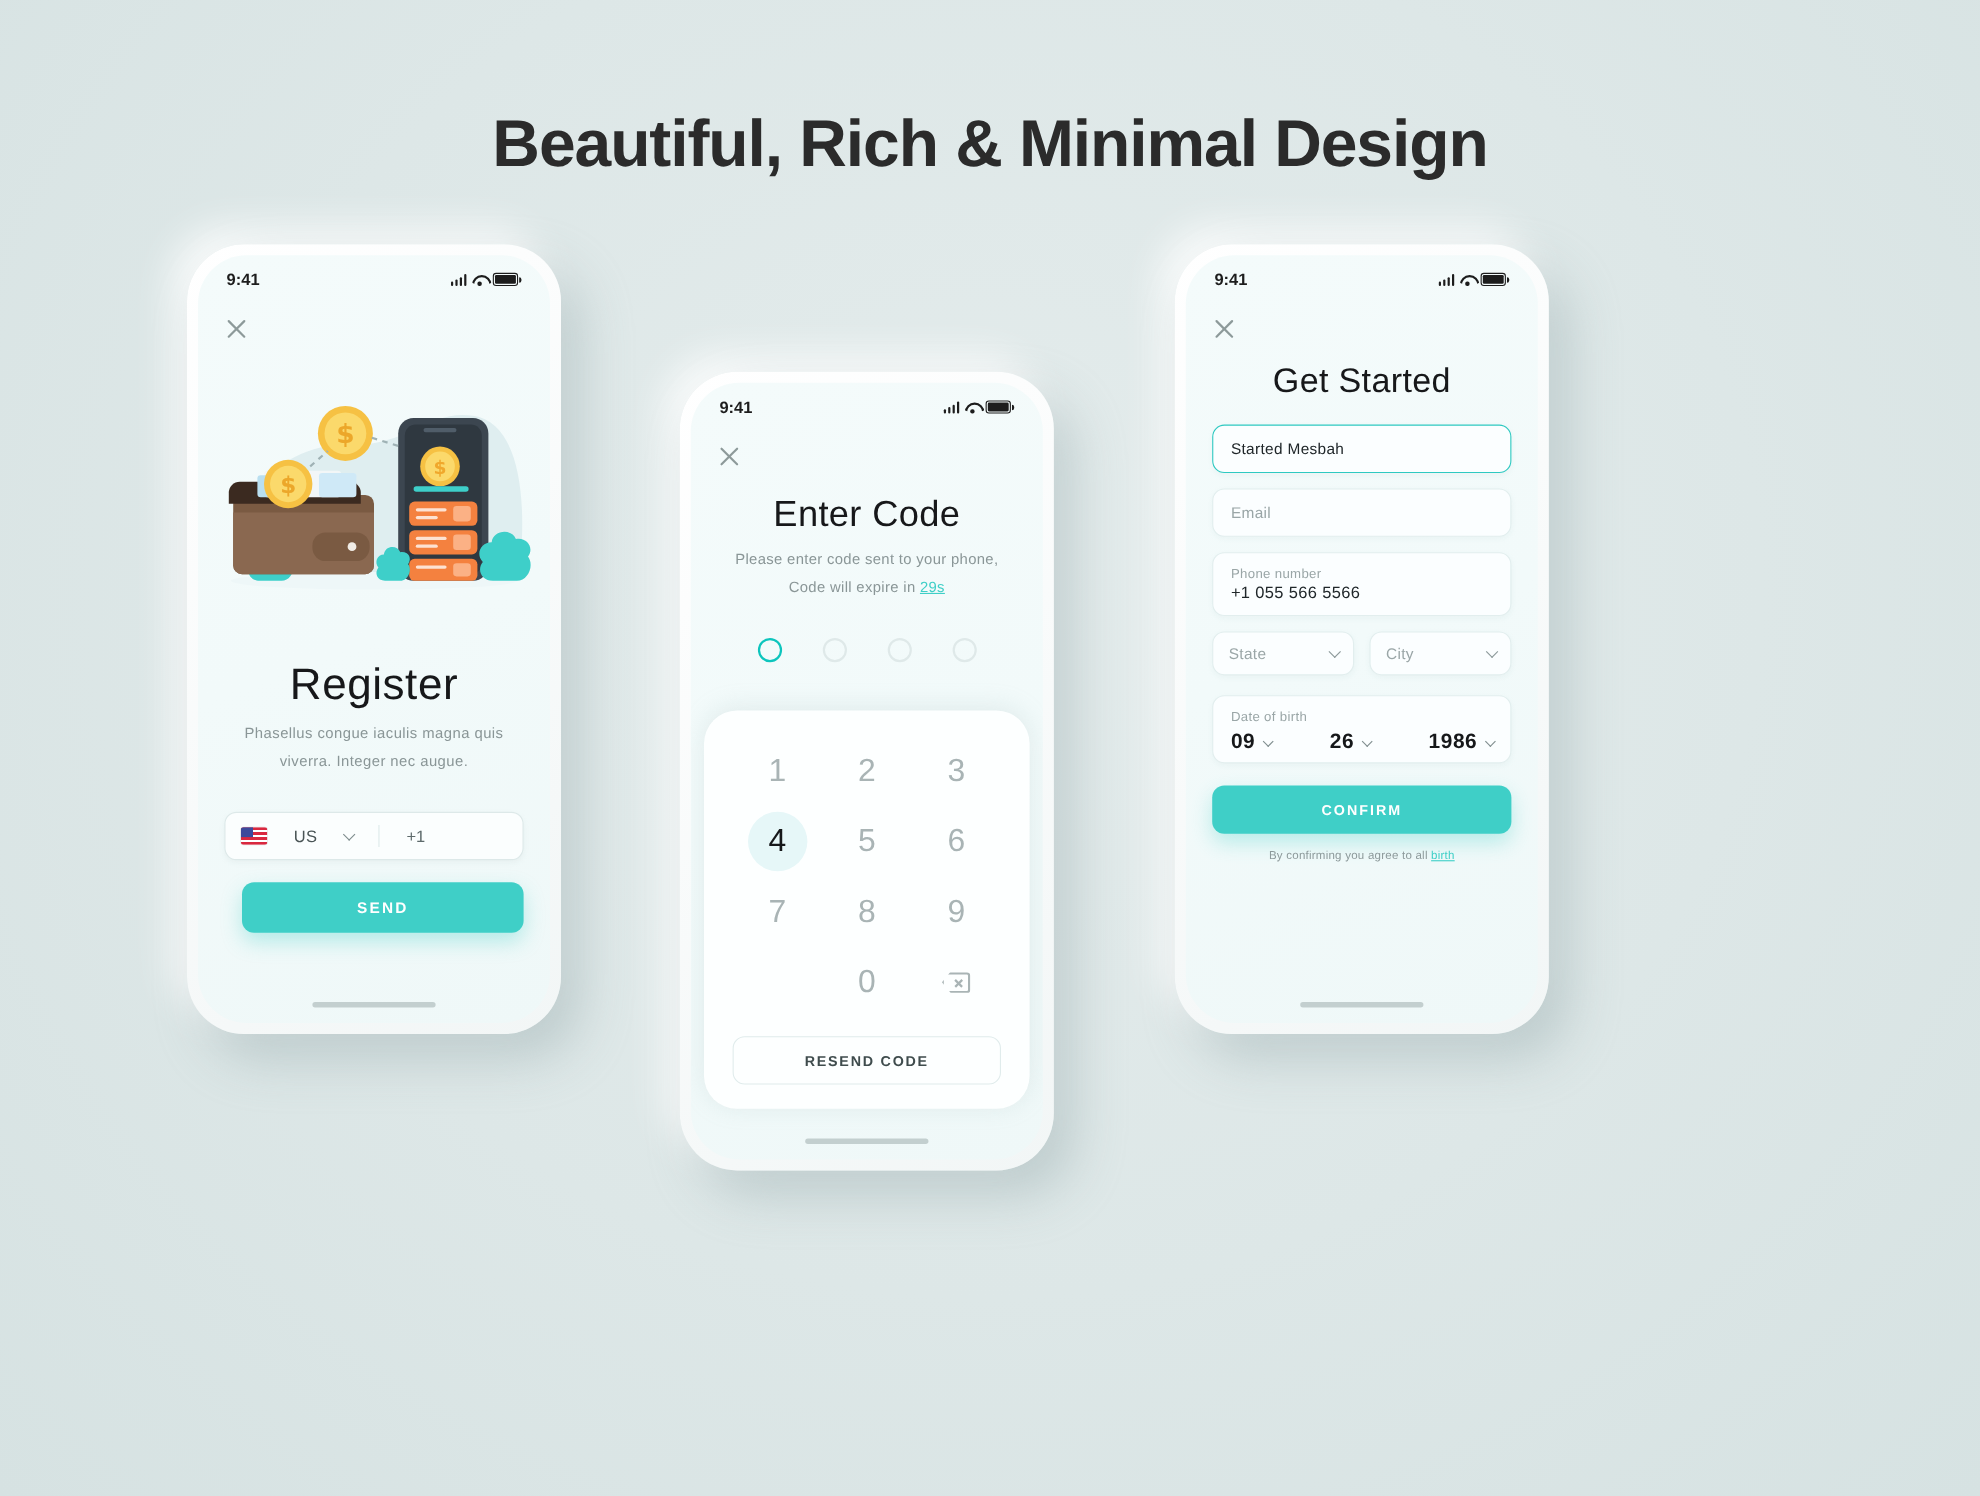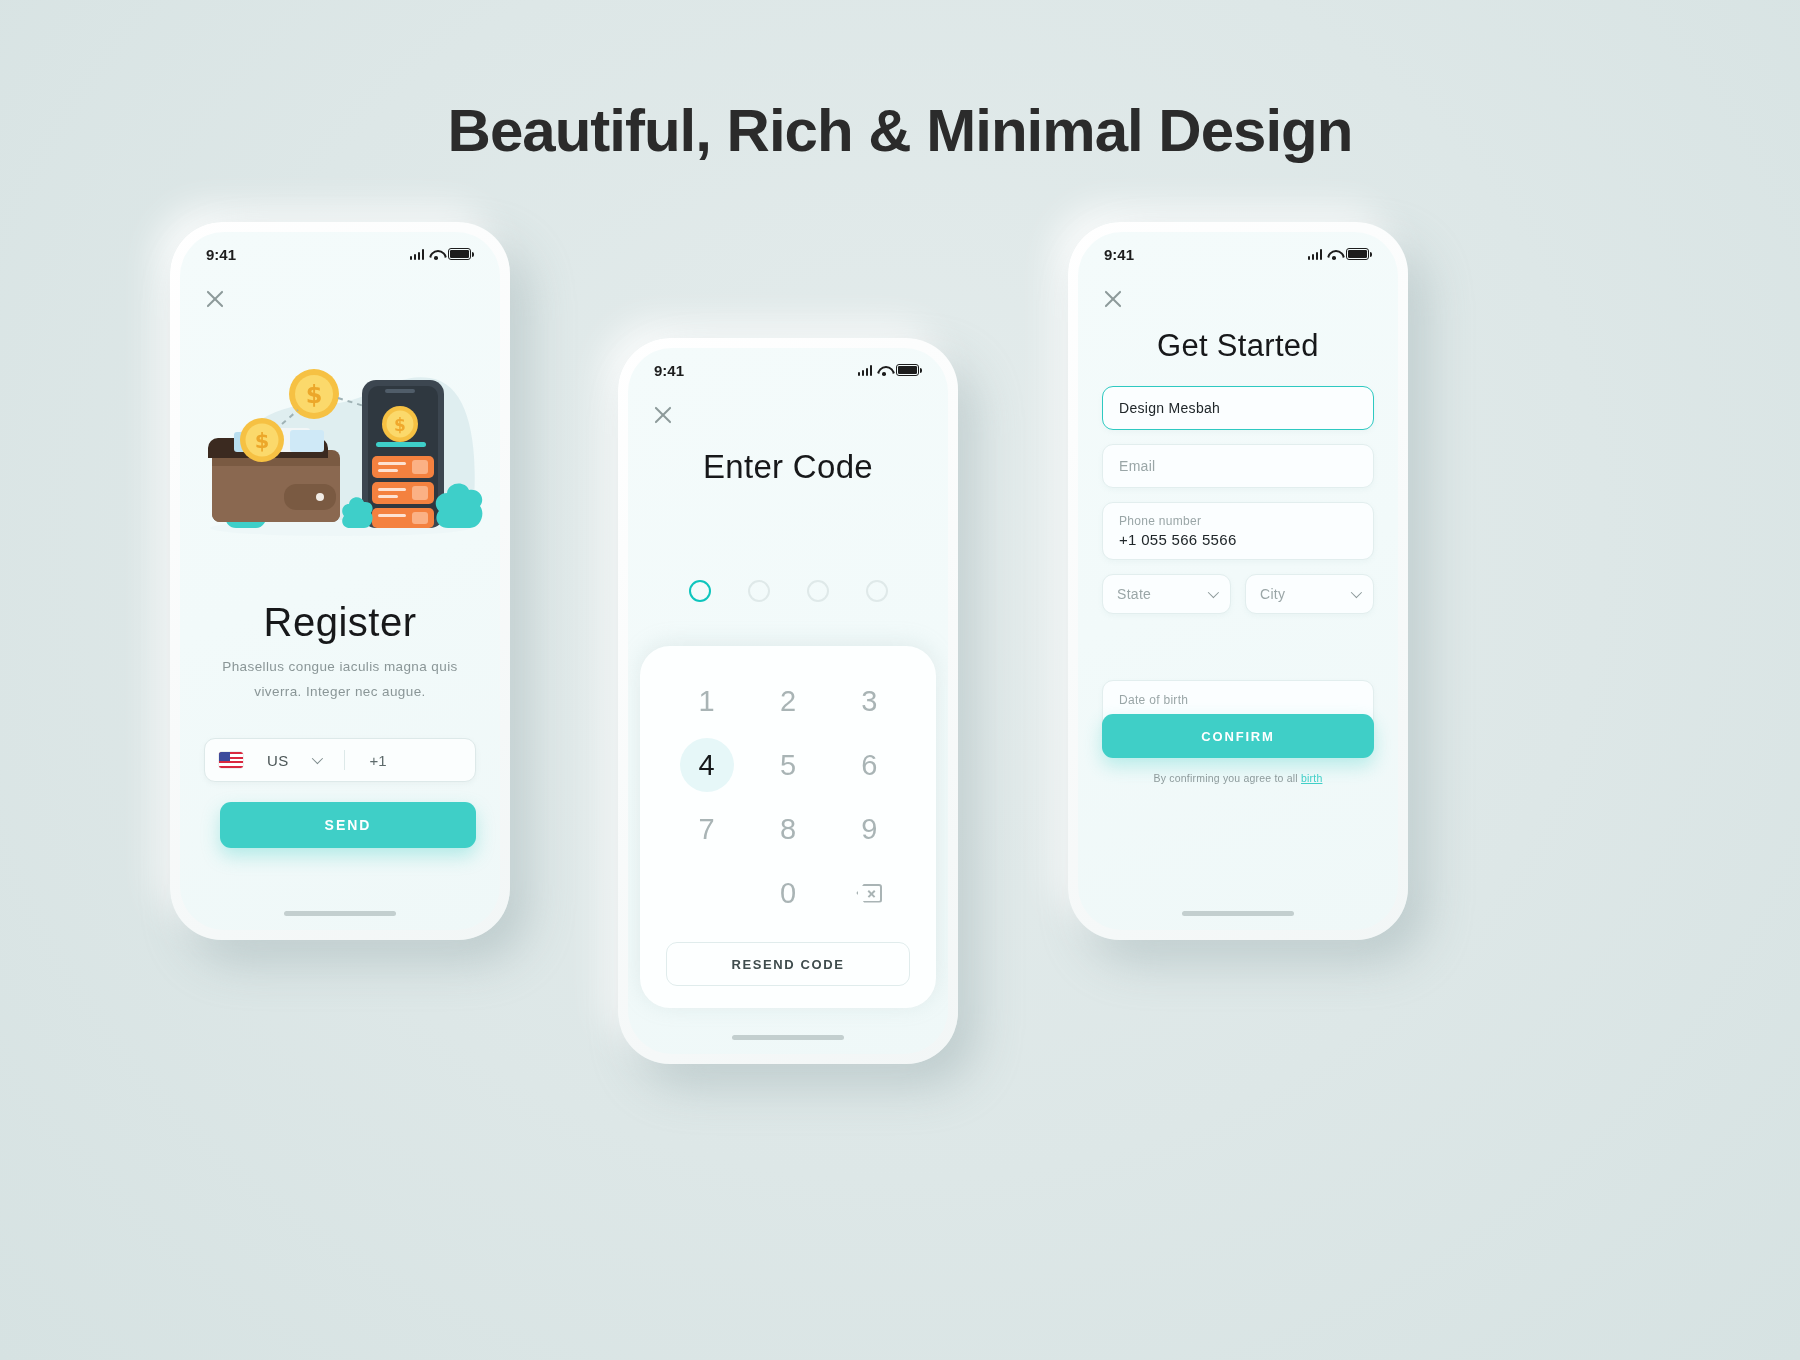--- a/index.html
+++ b/index.html
@@ -170,21 +170,21 @@
   .f-email{top:212px; height:44px; display:flex;align-items:center;padding:0 16px;}
   .f-phone{top:270px; height:58px; display:flex;flex-direction:column;
     justify-content:center; padding:0 16px; gap:3px;}
   .f-phone .fld-val{font-size:15px;font-weight:500;}
   .row2{position:absolute; top:342px; left:24px; right:24px; display:flex; gap:14px;}
   .sel{flex:1; height:40px; border:1.4px solid #e2eeee; border-radius:11px;
     background:#fbfeff; display:flex;align-items:center;justify-content:space-between;
     padding:0 14px; box-shadow:0 2px 5px rgba(170,195,195,.1);}
   .chev2{width:8px;height:8px;border-right:1.7px solid #8b9899;
     border-bottom:1.7px solid #8b9899;transform:rotate(45deg) translateY(-2px);}
-  .f-dob{top:400px; height:62px; padding:9px 16px 0;margin-top:48px;}
+  .f-dob{top:400px; height:62px; padding:9px 16px 0;}
   .dob-row{display:flex; align-items:center; margin-top:4px; gap:6px;}
   .dob-cell{display:flex;align-items:center;gap:7px;}
   .dob-val{font-size:19px;font-weight:bold;color:#16181a;letter-spacing:.5px;}
   .chev3{width:7px;height:7px;border-right:1.6px solid #7f8d8e;
     border-bottom:1.6px solid #7f8d8e;transform:rotate(45deg) translateY(-2px);}
   .dob-sp{flex:1;}
   .confirm-btn{
     position:absolute; top:482px; left:24px; right:24px; height:44px;
     background:#3fcfc7; border-radius:11px; color:#fff; font-size:13px;
     font-weight:bold; letter-spacing:1.8px; display:flex;align-items:center;
@@ -308,20 +308,24 @@
         <span style="display:flex;align-items:center">
           <span class="batt"></span>
             <span class="batt-tip"></span>
         </span>
       </span>
     </div>
 
     <div class="close-icon" style="top:56px;left:24px;"></div>
 
     <div class="s2-title">Enter Code</div>
+    <div class="s2-sub">
+      <span>Please enter code sent to your phone,</span><br>
+      <span>Code will expire in </span><span class="s2-timer">29s</span>
+    </div>
 
     <div class="otp-row">
       <span class="otp active"></span>
       <span class="otp"></span>
       <span class="otp"></span>
       <span class="otp"></span>
     </div>
 
     <div class="keypad-sheet">
       <div class="keys">
@@ -385,21 +389,21 @@
             <span class="batt-tip"></span>
         </span>
       </span>
     </div>
 
     <div class="close-icon" style="top:56px;left:24px;"></div>
 
     <div class="s3-title">Get Started</div>
 
     <div class="fld active f-name">
-      <span class="fld-val">Design Mesbah</span>
+      <span class="fld-val">Started Mesbah</span>
     </div>
 
     <div class="fld f-email">
       <span class="fld-ph">Email</span>
     </div>
 
     <div class="fld f-phone">
       <span class="fld-lab">Phone number</span>
       <span class="fld-val">+1 055 566 5566</span>
     </div>

